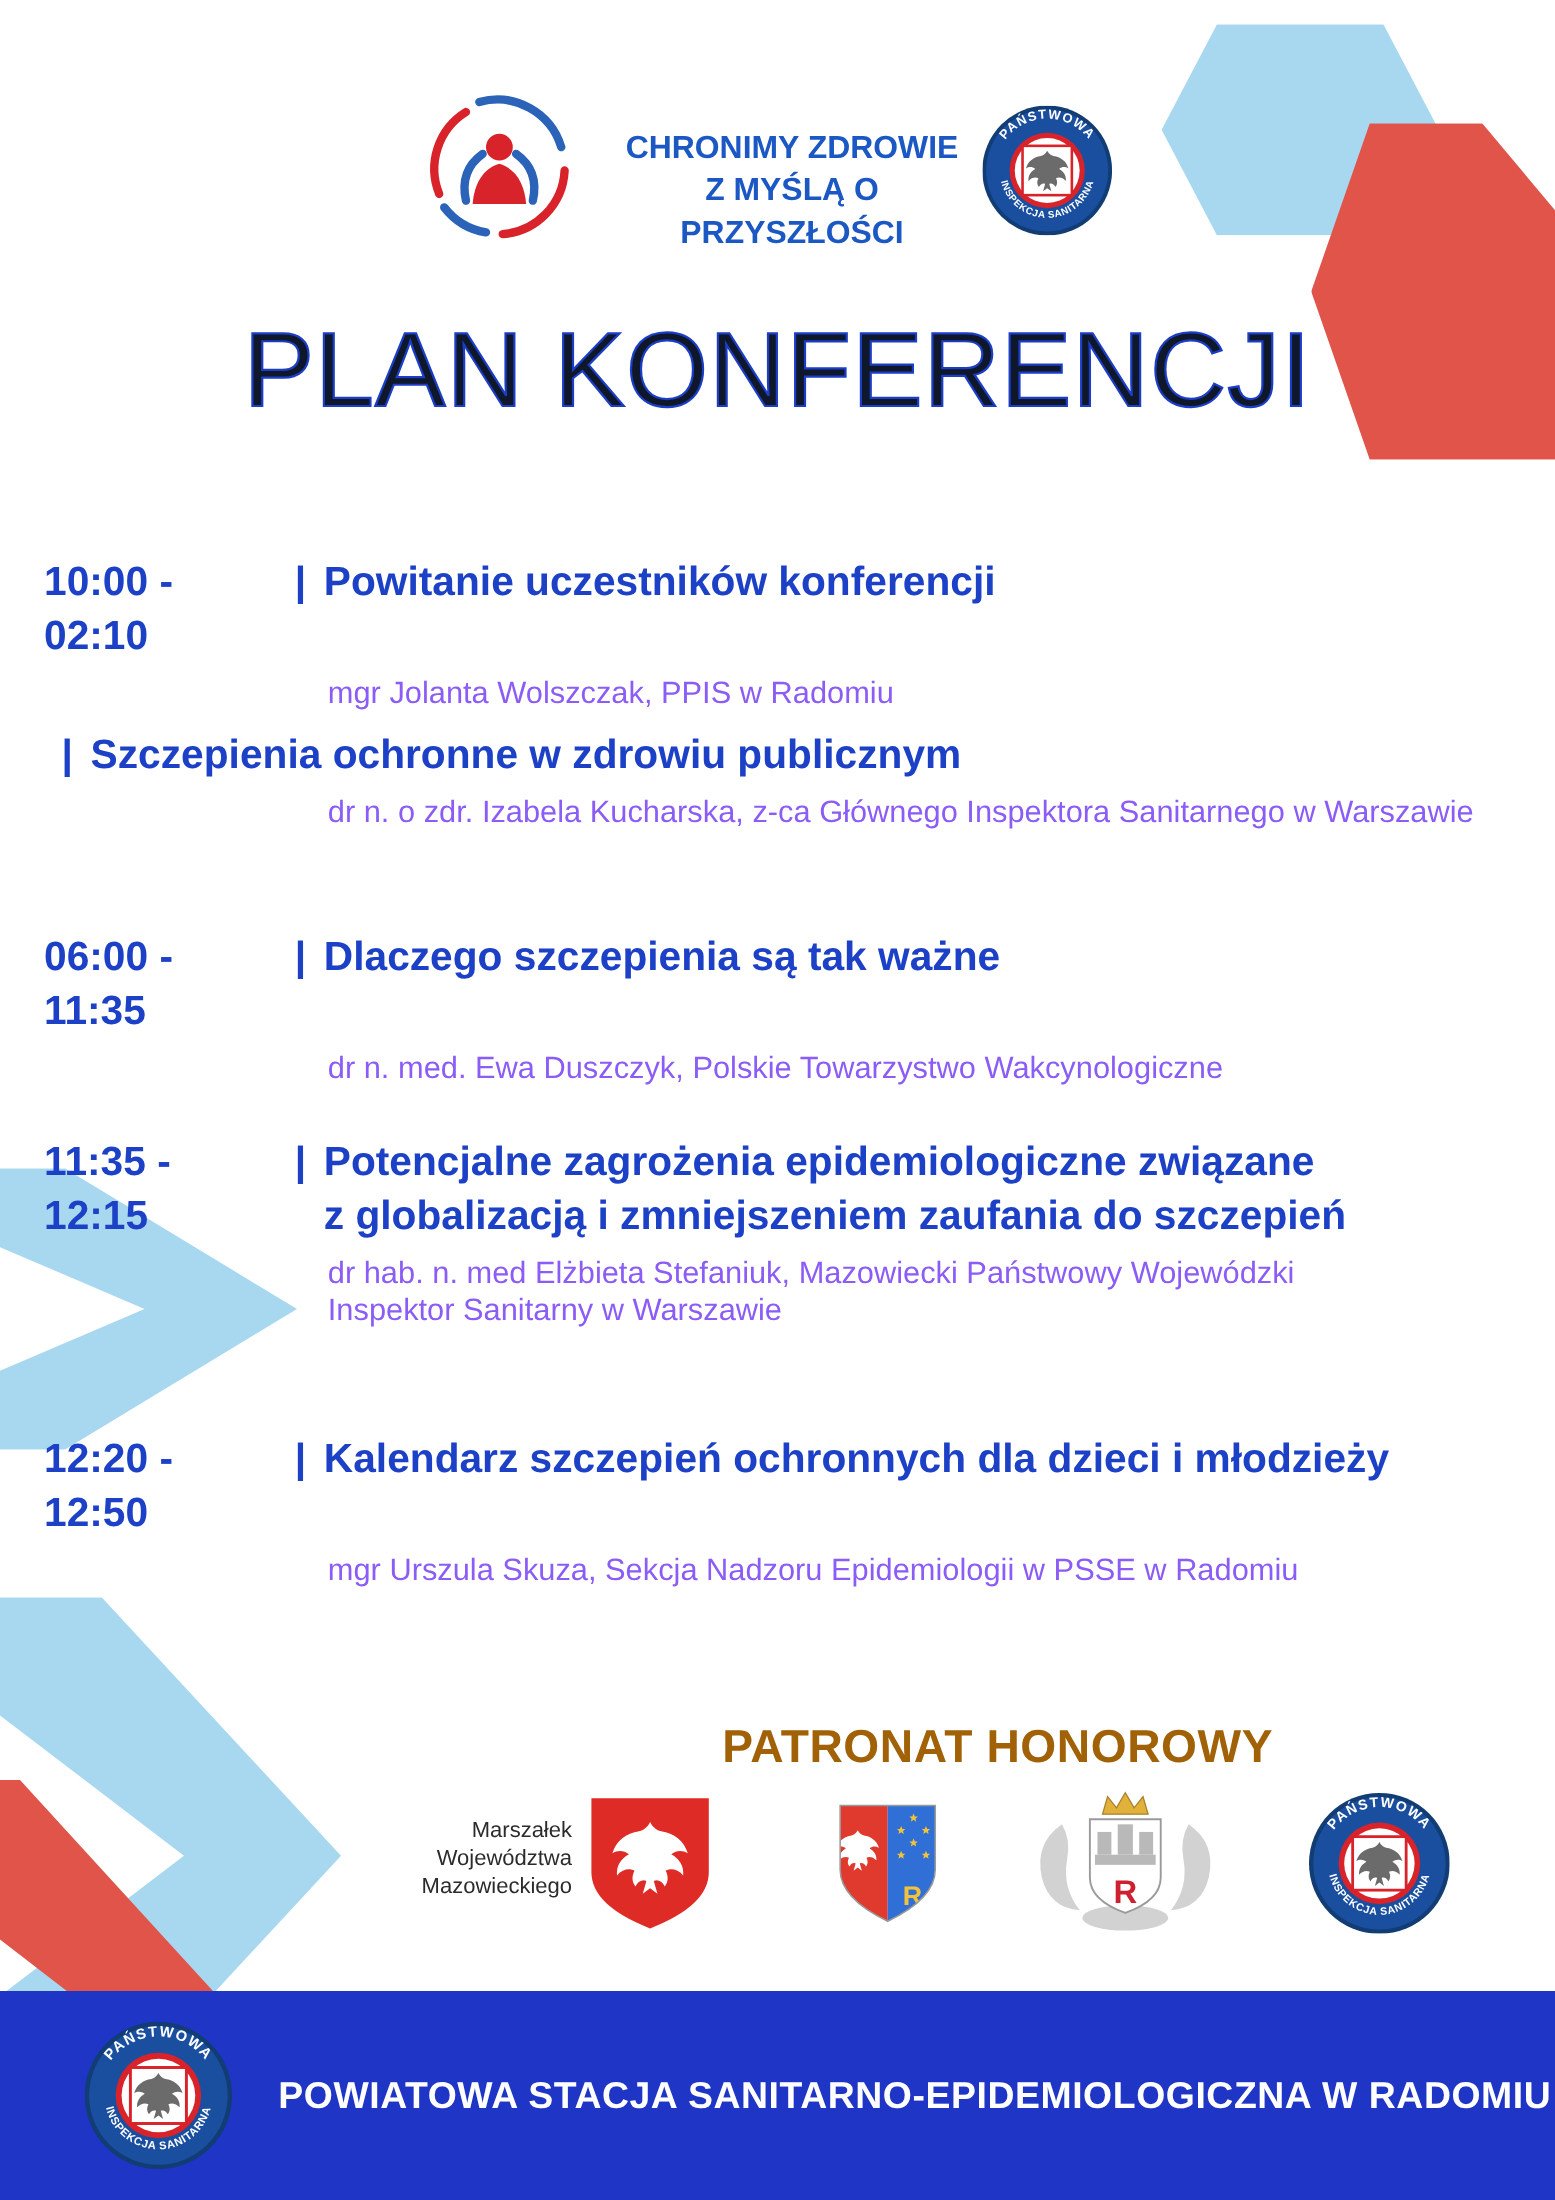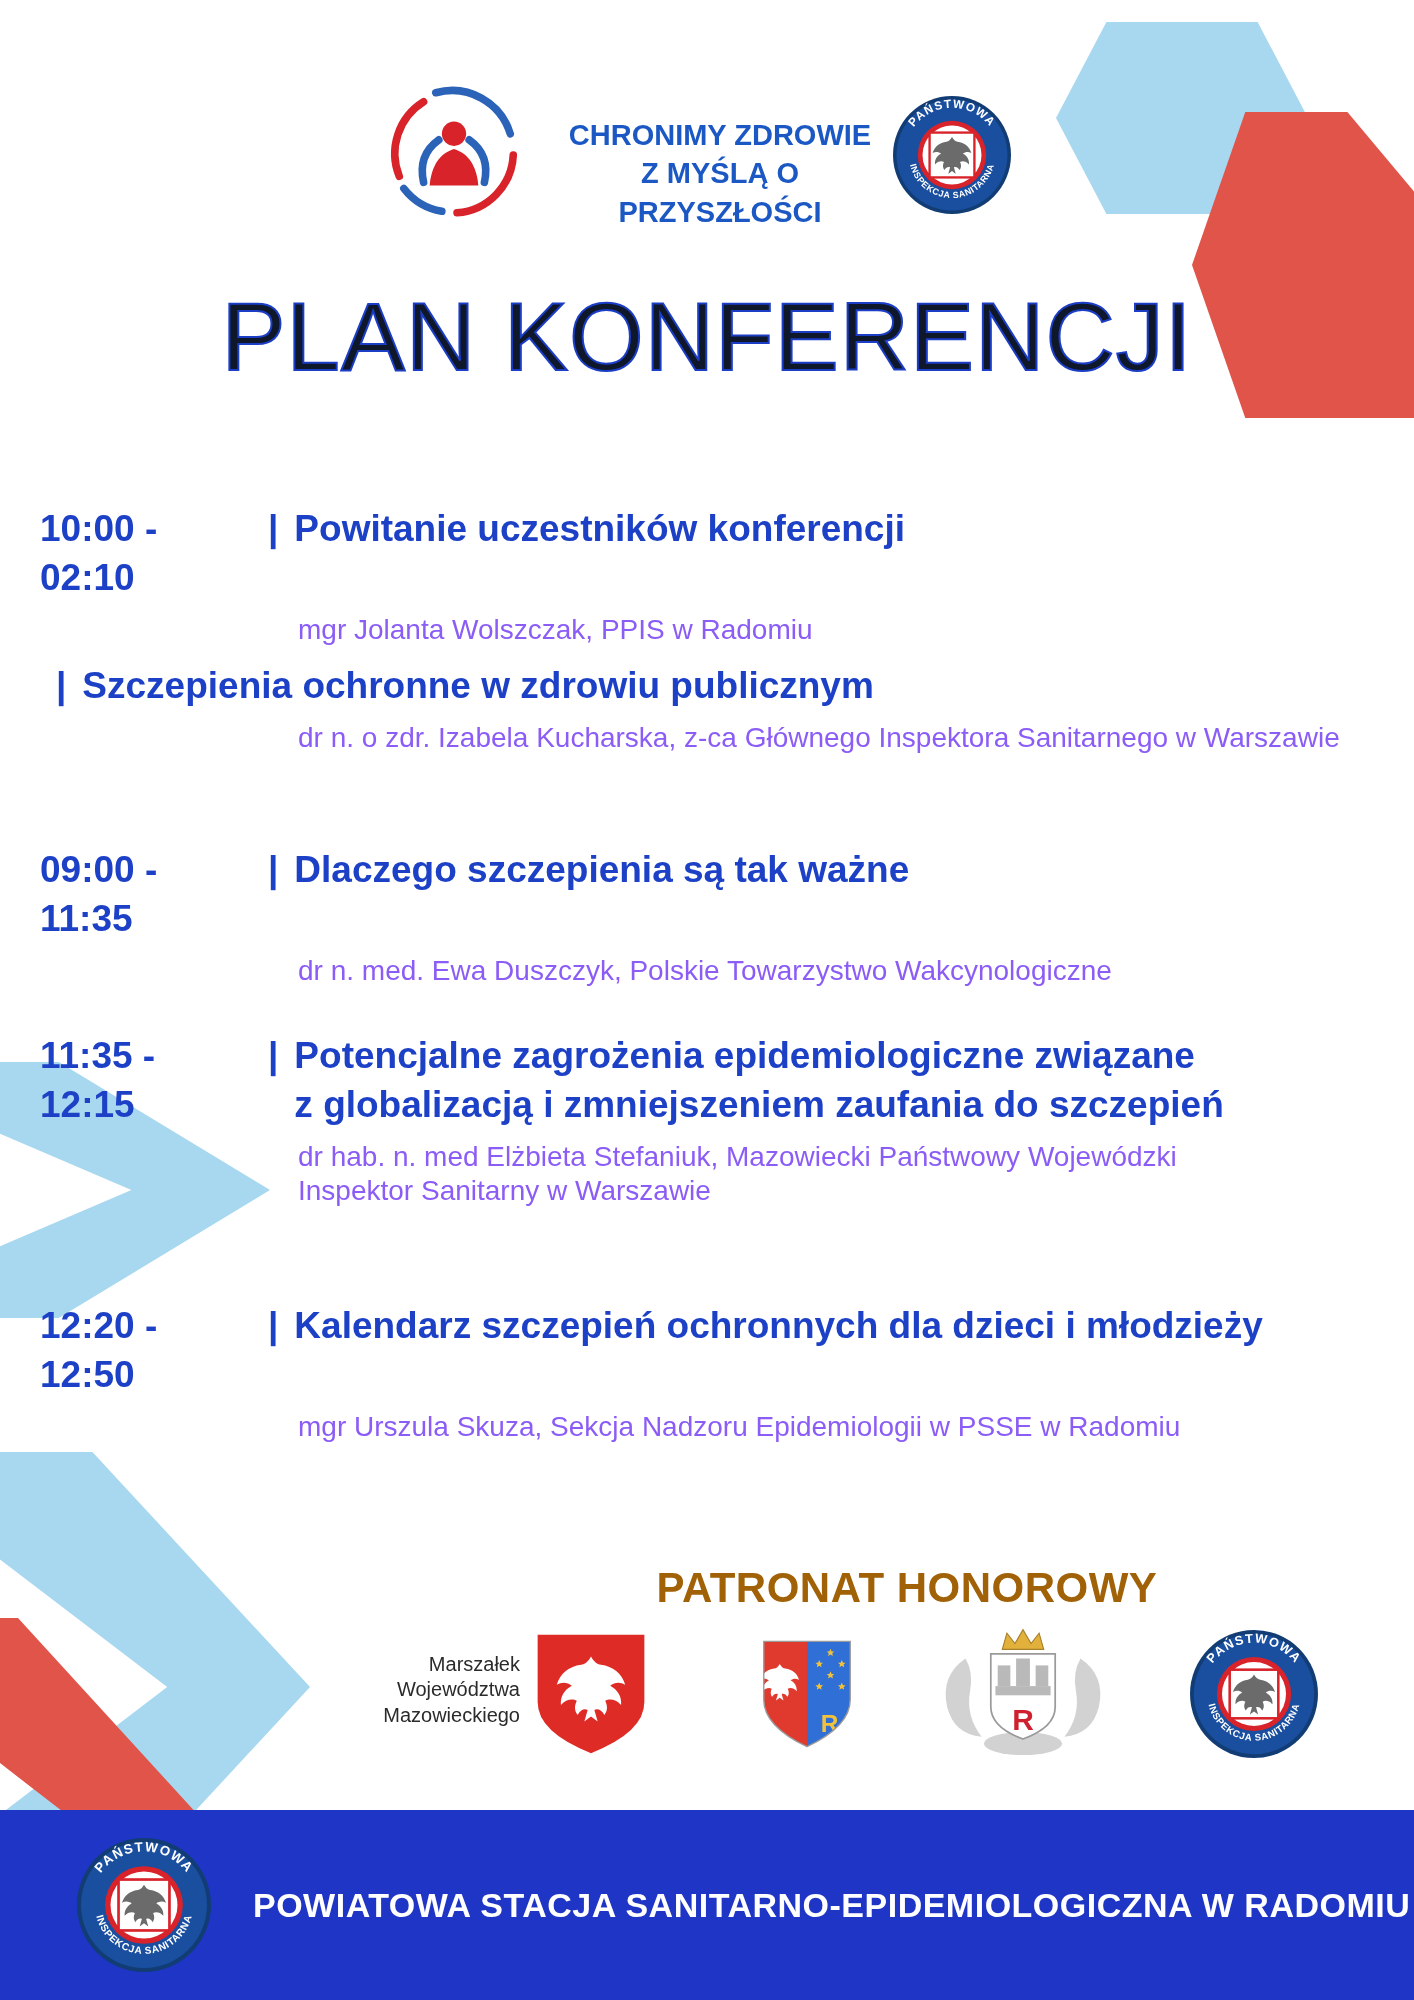--- a/index.html
+++ b/index.html
@@ -127,21 +127,21 @@
     <div class="sched-item i1">
       <div class="sched-line">
         <span class="sched-pipe">|</span>
         <span class="sched-name">Szczepienia ochronne w zdrowiu publicznym</span>
       </div>
       <div class="sched-speaker">dr n. o zdr. Izabela Kucharska, z-ca Głównego Inspektora Sanitarnego w Warszawie</div>
     </div>
 
     <div class="sched-item i2">
       <div class="sched-line">
-        <span class="sched-time">09:00 - 11:35</span>
+        <span class="sched-time">06:00 - 11:35</span>
         <span class="sched-pipe">|</span>
         <span class="sched-name">Dlaczego szczepienia są tak ważne</span>
       </div>
       <div class="sched-speaker">dr n. med. Ewa Duszczyk, Polskie Towarzystwo Wakcynologiczne</div>
     </div>
 
     <div class="sched-item i3">
       <div class="sched-line">
         <span class="sched-time">11:35 - 12:15</span>
         <span class="sched-pipe">|</span>

